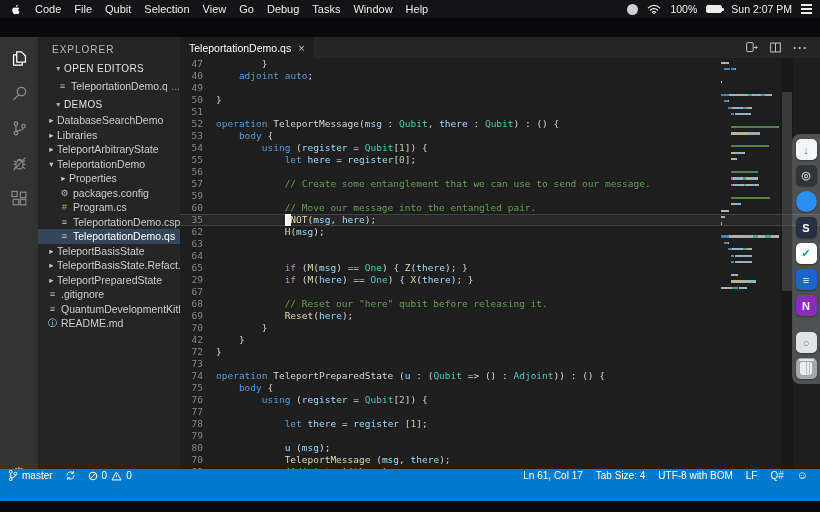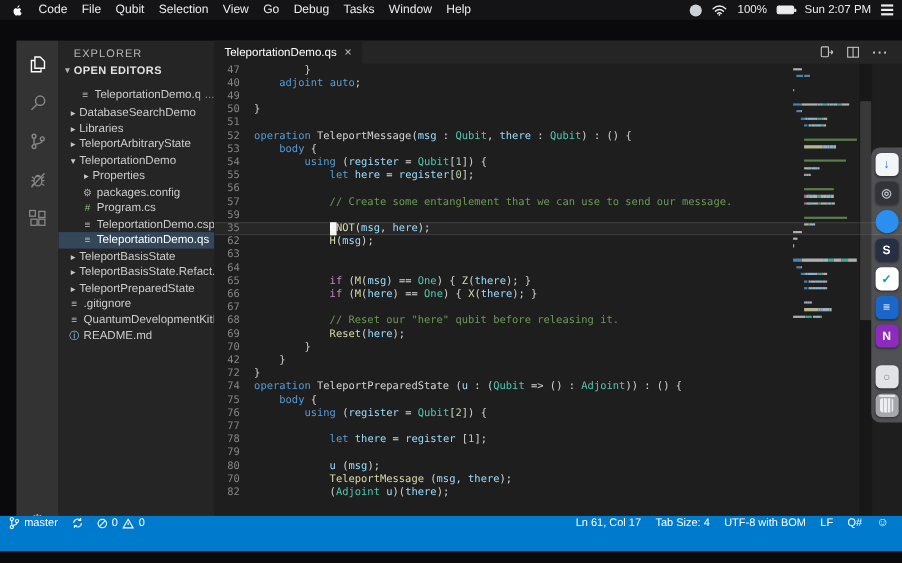--- a/index.html
+++ b/index.html
@@ -21,31 +21,31 @@
 .hamburger i{width:11px;height:1.5px;background:#ececec;display:block}
 
 
 .titlebar{position:absolute;top:18px;left:0;right:0;height:19px;background:#39393d;display:flex;align-items:center;justify-content:center}
 .traffic{position:absolute;left:10px;top:0;height:100%;display:flex;align-items:center;gap:8px}
 .tl{width:11px;height:11px;border-radius:50%;display:inline-block}
 .tl.red{background:#ff5f57}.tl.yellow{background:#febc2e}.tl.green{background:#28c840}
 .wtitle{font-size:11px;color:#c9c9c9}
 
 
-.workbench{position:absolute;top:37px;left:15px;right:0;height:452px;background:#1e1e1e}
+.workbench{position:absolute;top:37px;left:0;right:0;height:452px;background:#1e1e1e}
 .activitybar{position:absolute;top:0;left:0;width:38px;height:100%;background:#333333;display:flex;flex-direction:column;align-items:center;padding-top:4px}
 .ab-icon{width:38px;height:35px;display:flex;align-items:center;justify-content:center;opacity:.5}
 .ab-icon.active{opacity:1}
 .ab-gear{position:absolute;bottom:7px;left:0;width:38px;text-align:center;font-size:15px;color:#c8c8c8;opacity:.75}
 .ab-gear::before{content:"\2699"}
 
 
 .sidebar{position:absolute;top:0;left:38px;width:142px;height:100%;background:#252526;color:#cccccc;overflow:hidden}
 .sb-title{height:22px;line-height:25px;padding-left:14px;font-size:10px;letter-spacing:1px;color:#b8b8b8}
-.sb-section{height:18px;display:flex;align-items:flex-start;font-size:10px;font-weight:bold;letter-spacing:.4px;color:#e2e2e2;padding-left:3px}
+.sb-section{height:18px;display:flex;align-items:center;font-size:10px;font-weight:normal;letter-spacing:.4px;color:#e2e2e2;padding-left:15px}
 .chev{width:11px;text-align:center;font-size:8px;color:#b0b0b0}
 .chev::before{content:"\25BE"}
 .tree-row{height:14.5px;display:flex;align-items:center;font-size:10.5px;white-space:nowrap;overflow:hidden;color:#cccccc}
 .tree-row.selected{background:#33465a;color:#fff}
 .oe-row{padding-left:18px;height:18px}
 .arrow{width:11px;min-width:11px;text-align:center;font-size:8.5px;color:#c8c8c8}
 .ficon{width:13px;min-width:13px;text-align:center;font-size:9px;margin-right:2px}
 .ficon.file{color:#c5c5c5}.ficon.gear{color:#b6b6b6}.ficon.cs{color:#85c46c}.ficon.info{color:#9cdcfe}
 .tlabel{overflow:hidden}
 .tdetail{color:#8a8a8a;margin-left:4px}
@@ -189,20 +189,24 @@
         <span class="chev"></span>
         <span>OPEN EDITORS</span>
       </div>
       <div id="open-editors">
           <div class="tree-row oe-row">
             <span class="ficon file">≡</span>
             <span class="tlabel">TeleportationDemo.qs</span>
             <span class="tdetail">...</span>
           </div>
         </div>
+      <div class="sb-section" able="true">
+        <span class="chev"></span>
+        <span>DEMOS</span>
+      </div>
       <div id="file-tree">
           <div class="tree-row" style="padding-left: 8px;">
             <span class="arrow">▸</span>
             <span class="tlabel">DatabaseSearchDemo</span>
           </div>
           <div class="tree-row" style="padding-left: 8px;">
             <span class="arrow">▸</span>
             <span class="tlabel">Libraries</span>
           </div>
           <div class="tree-row" style="padding-left: 8px;">
@@ -325,41 +329,45 @@
               <span class="ltext"></span>
             </div>
             <div class="code-line">
               <span class="lnum">57</span>
               <span class="ltext"><span class="tk-p">            </span><span class="tk-c">// Create some entanglement that we can use to send our message.</span></span>
             </div>
             <div class="code-line">
               <span class="lnum">59</span>
               <span class="ltext"></span>
             </div>
+            <div class="code-line">
+              <span class="lnum">60</span>
+              <span class="ltext"><span class="tk-p">            </span><span class="tk-c">// Move our message into the entangled pair.</span></span>
+            </div>
             <div class="code-line current">
               <span class="lnum">35</span>
               <span class="ltext"><span class="tk-p">            </span><span class="tk-f">CNOT</span><span class="tk-p">(</span><span class="tk-v">msg</span><span class="tk-p">, </span><span class="tk-v">here</span><span class="tk-p">);</span><span class="cursor" style="left: 12ch;"></span></span>
             </div>
             <div class="code-line">
               <span class="lnum">62</span>
               <span class="ltext"><span class="tk-p">            </span><span class="tk-f">H</span><span class="tk-p">(</span><span class="tk-v">msg</span><span class="tk-p">);</span></span>
             </div>
             <div class="code-line">
               <span class="lnum">63</span>
               <span class="ltext"></span>
             </div>
             <div class="code-line">
               <span class="lnum">64</span>
             </div>
             <div class="code-line">
               <span class="lnum">65</span>
               <span class="ltext"><span class="tk-p">            </span><span class="tk-kc">if</span><span class="tk-p"> (</span><span class="tk-f">M</span><span class="tk-p">(</span><span class="tk-v">msg</span><span class="tk-p">) == </span><span class="tk-t">One</span><span class="tk-p">) { </span><span class="tk-f">Z</span><span class="tk-p">(</span><span class="tk-v">there</span><span class="tk-p">); }</span></span>
             </div>
             <div class="code-line">
-              <span class="lnum">66</span>
+              <span class="lnum">29</span>
               <span class="ltext"><span class="tk-p">            </span><span class="tk-kc">if</span><span class="tk-p"> (</span><span class="tk-f">M</span><span class="tk-p">(</span><span class="tk-v">here</span><span class="tk-p">) == </span><span class="tk-t">One</span><span class="tk-p">) { </span><span class="tk-f">X</span><span class="tk-p">(</span><span class="tk-v">there</span><span class="tk-p">); }</span></span>
             </div>
             <div class="code-line">
               <span class="lnum">67</span>
               <span class="ltext"></span>
             </div>
             <div class="code-line">
               <span class="lnum">68</span>
               <span class="ltext"><span class="tk-p">            </span><span class="tk-c">// Reset our "here" qubit before releasing it.</span></span>
             </div>
@@ -371,20 +379,24 @@
               <span class="lnum">70</span>
               <span class="ltext"><span class="tk-p">        }</span></span>
             </div>
             <div class="code-line">
               <span class="lnum">42</span>
               <span class="ltext"><span class="tk-p">    }</span></span>
             </div>
             <div class="code-line">
               <span class="lnum">72</span>
               <span class="ltext"><span class="tk-p">}</span></span>
+            </div>
+            <div class="code-line">
+              <span class="lnum">73</span>
+              <span class="ltext"></span>
             </div>
             <div class="code-line">
               <span class="lnum">74</span>
               <span class="ltext"><span class="tk-k">operation</span><span class="tk-p"> TeleportPreparedState (</span><span class="tk-v">u</span><span class="tk-p"> : (</span><span class="tk-t">Qubit</span><span class="tk-p"> =&gt; () : </span><span class="tk-t">Adjoint</span><span class="tk-p">)) : () {</span></span>
             </div>
             <div class="code-line">
               <span class="lnum">75</span>
               <span class="ltext"><span class="tk-p">    </span><span class="tk-k">body</span><span class="tk-p"> {</span></span>
             </div>
             <div class="code-line">

